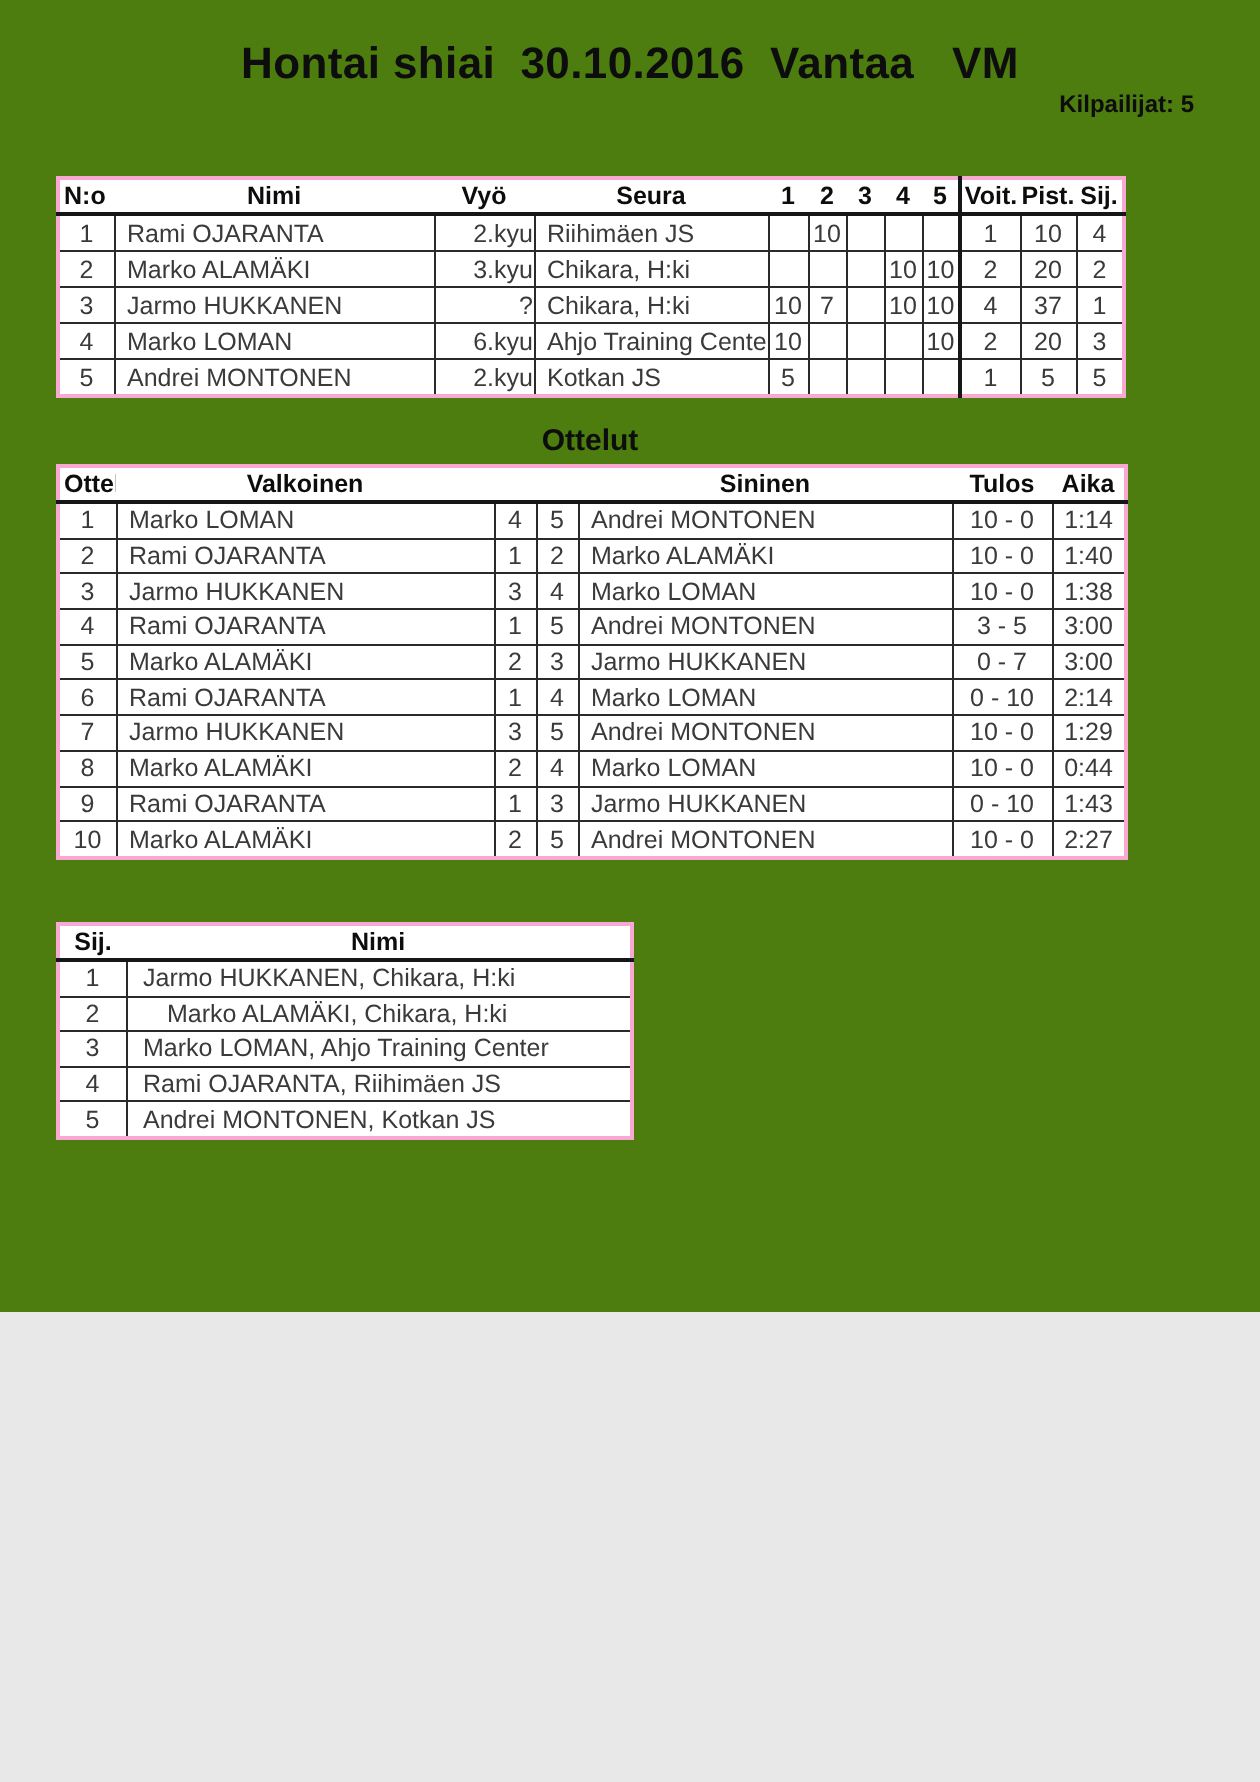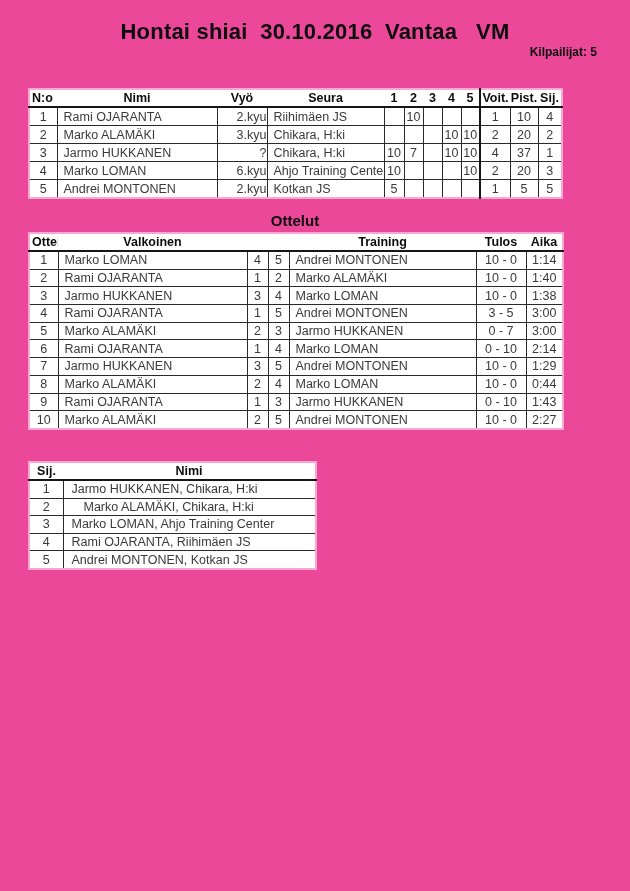--- a/index.html
+++ b/index.html
@@ -1,20 +1,20 @@
 <!DOCTYPE html>
 <html><head>
 <meta charset="utf-8">
 <style>
   html, body { margin: 0; padding: 0; background: #e8e8e8; }
   .page {
     position: relative;
     width: 630px;
-    height: 891px;
-    background: #ec4899;
+    height: 656px;
+    background: #4d7c0f;
     font-family: "Liberation Sans", sans-serif;
     margin: 0 auto;
     overflow: hidden;
   }
   .page-title {
     position: absolute;
     top: 19px; left: 0;
     width: 630px;
     text-align: center;
     font-size: 22px;
@@ -209,21 +209,21 @@
       <col style="width:187px">
         <col style="width:50px">
         <col style="width:37px">
     </colgroup>
     <thead>
       <tr>
         <th class="al">Ottelu</th>
         <th>Valkoinen</th>
         <th></th>
         <th></th>
-        <th>Training</th>
+        <th>Sininen</th>
         <th>Tulos</th>
         <th>Aika</th>
       </tr>
     </thead>
     <tbody>
       <tr>
         <td>1</td>
         <td class="left">Marko LOMAN</td>
         <td>4</td>
         <td>5</td>

